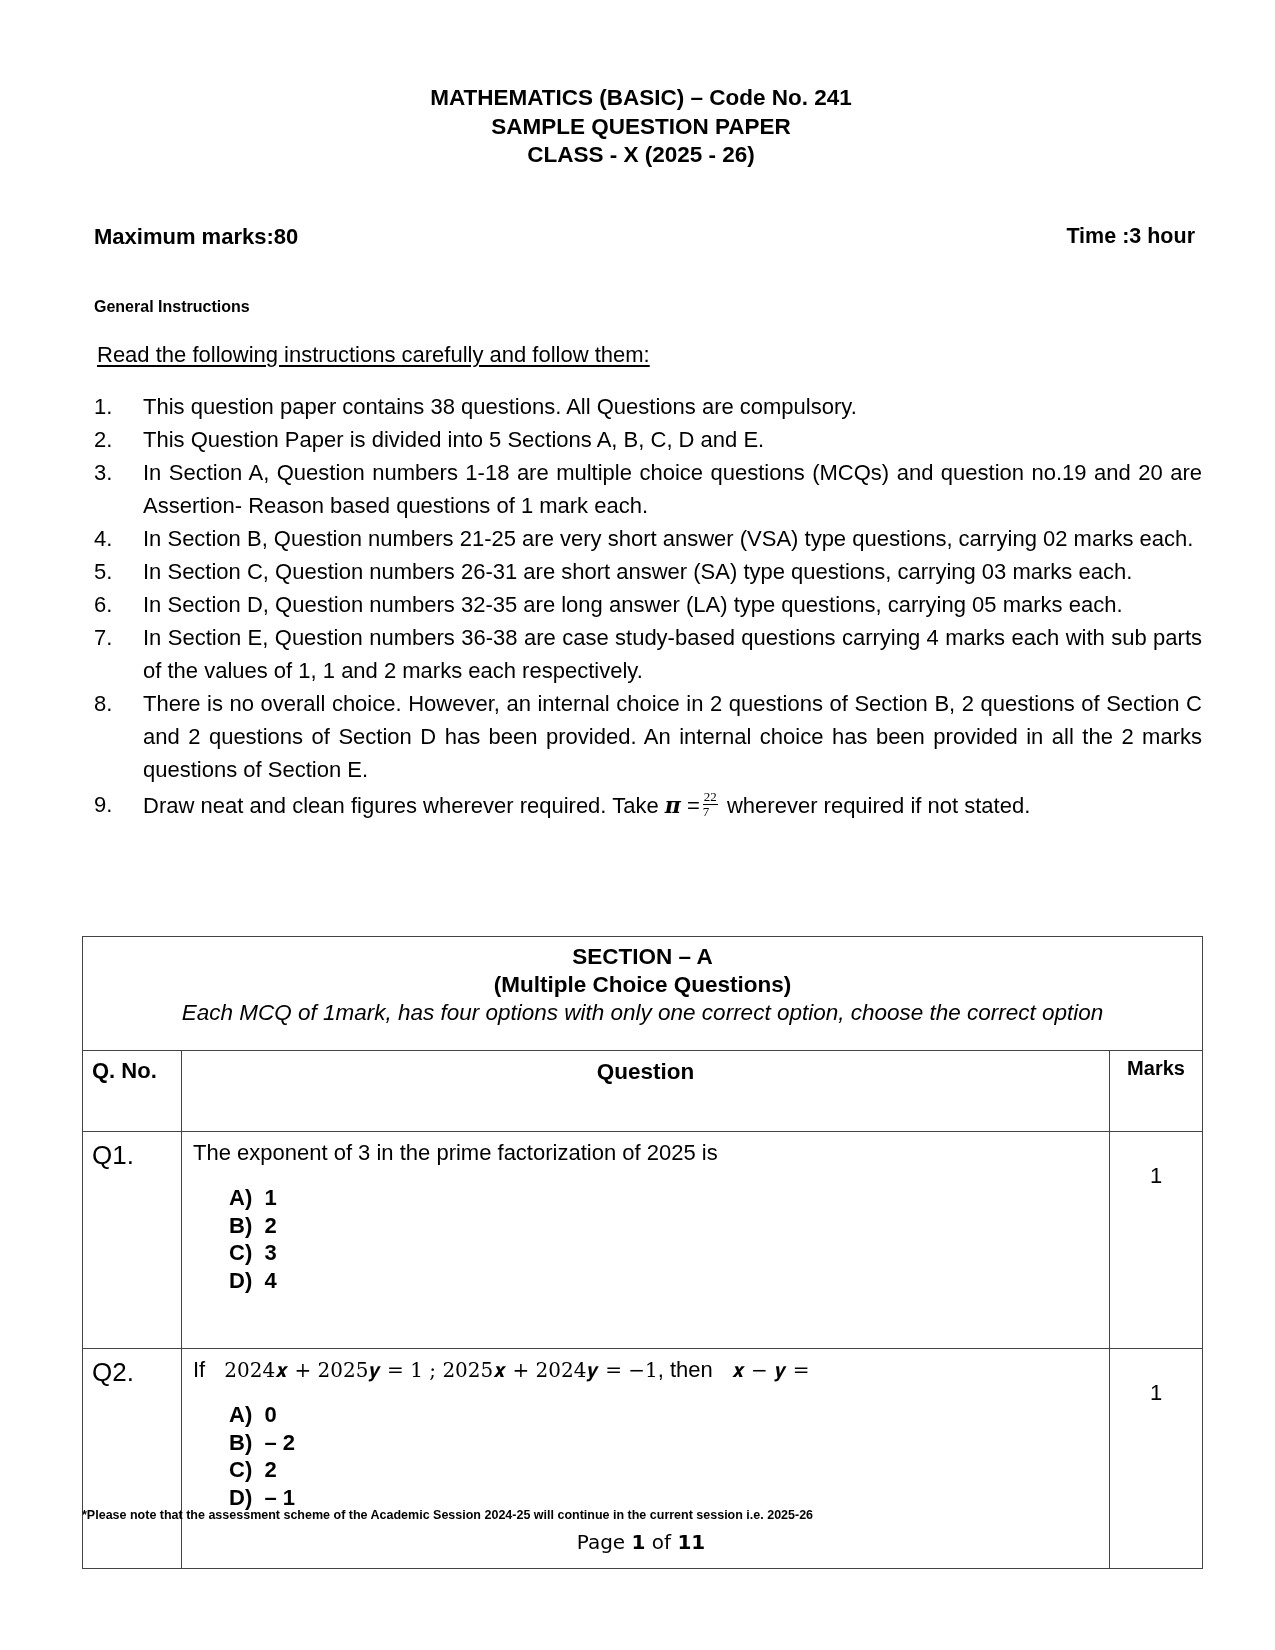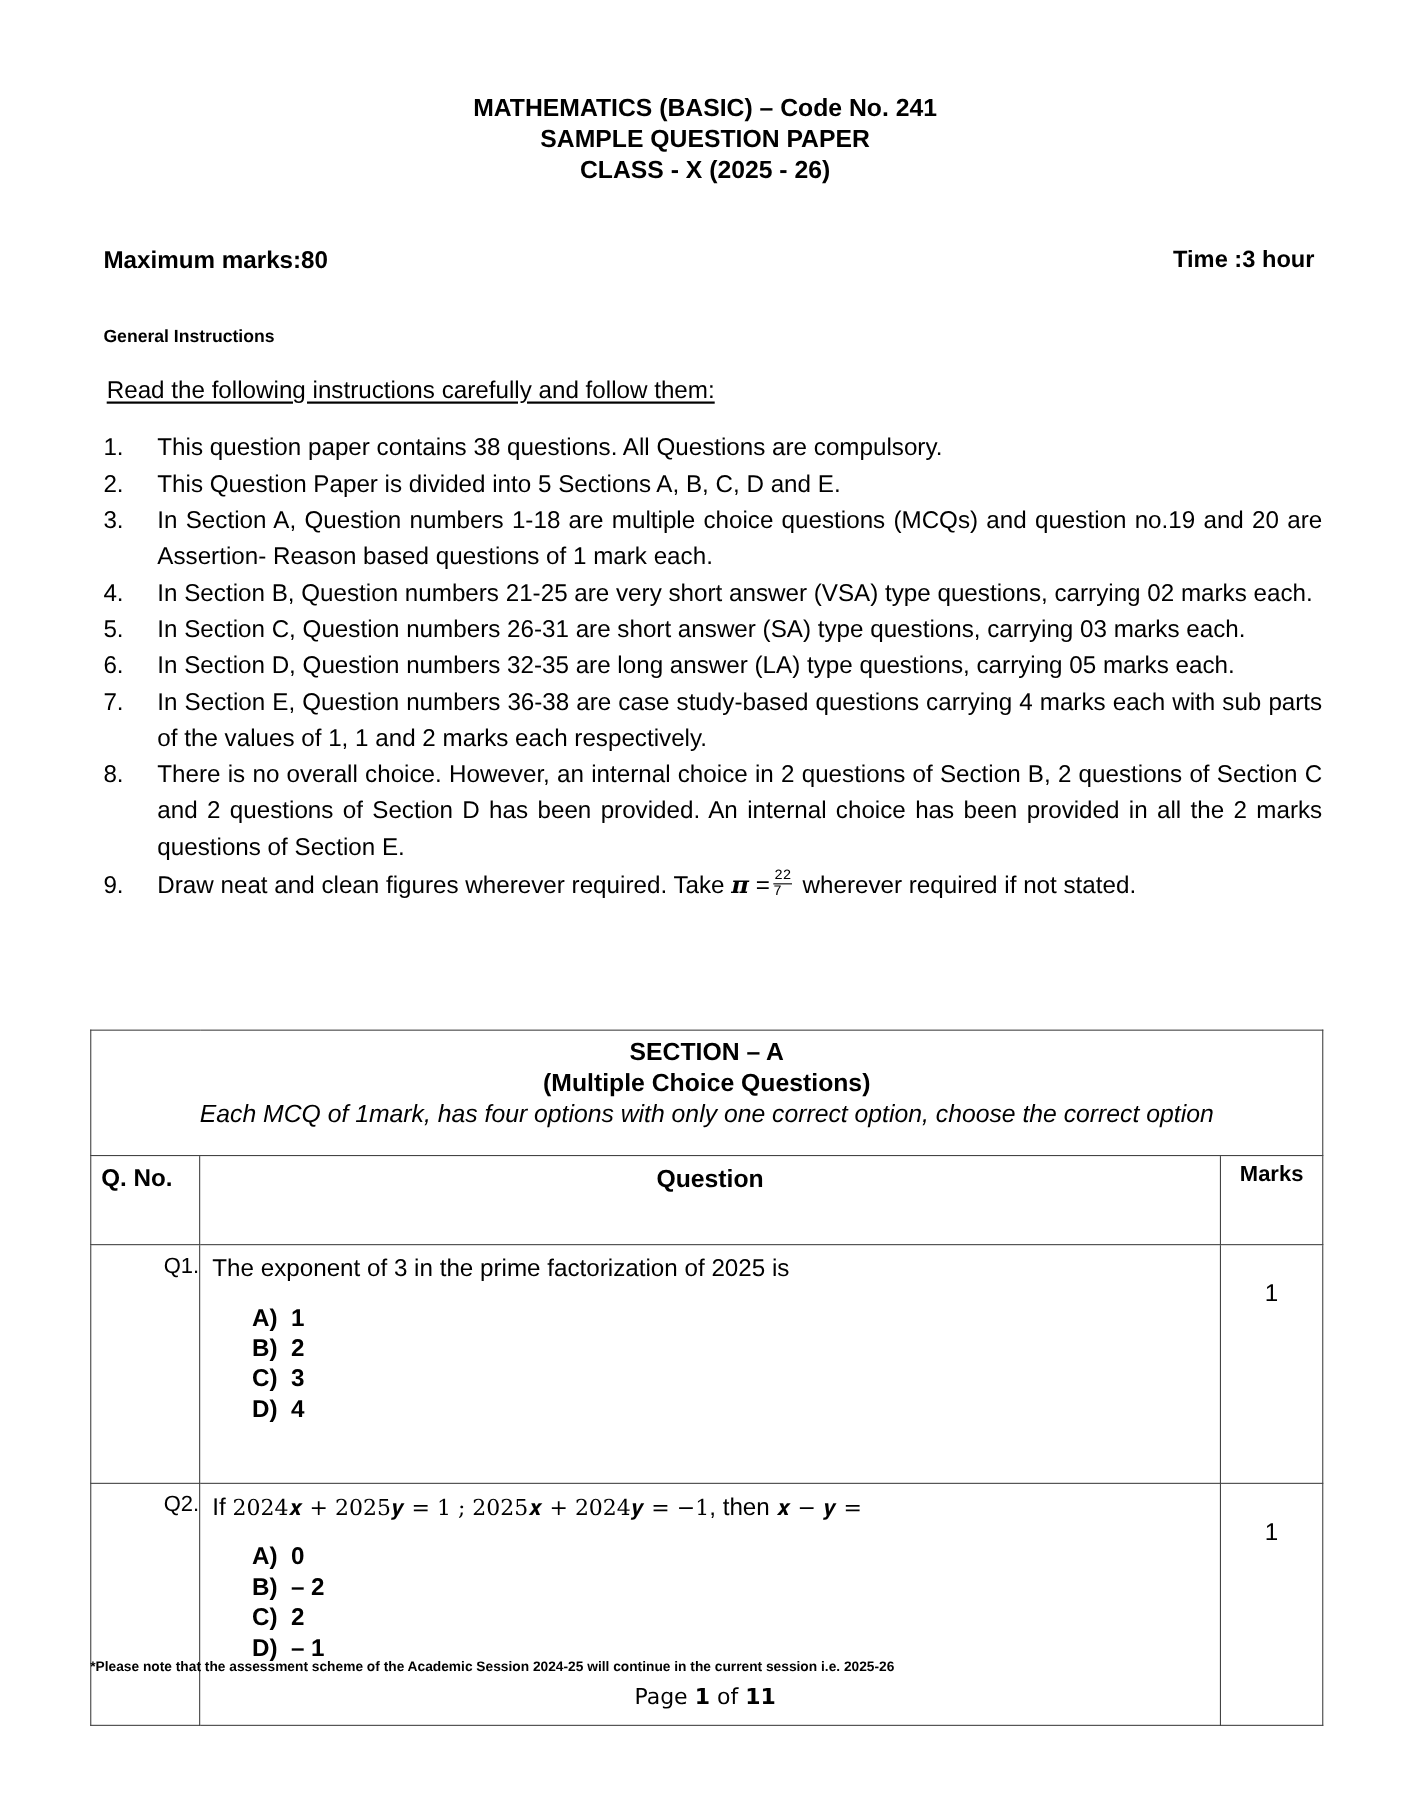--- a/index.html
+++ b/index.html
@@ -7,44 +7,44 @@
   .abs { position: absolute; }
   .title-block { left: 0; width: 1282px; top: 84px; text-align: center; font-weight: bold; font-size: 22.5px; line-height: 28.5px; }
   .meta-left { left: 94px; top: 224px; font-weight: bold; font-size: 22px; }
   .meta-right { right: 80px; top: 224px; font-weight: bold; font-size: 21.5px; }
   .gi-title { left: 94px; top: 298px; font-weight: bold; font-size: 16px; }
   .gi-read { left: 97px; top: 342px; font-size: 22px; text-decoration: underline; text-underline-offset: 3px; }
   .instr-list { left: 94px; top: 390px; width: 1108px; font-size: 22px; line-height: 33px; margin: 0; padding: 0; list-style: none; }
   .instr-list li { display: flex; }
   .instr-num { width: 49px; flex: 0 0 49px; }
   .instr-text { flex: 1; text-align: justify; }
-  .frac { display: inline-block; vertical-align: middle; text-align: left; font-family: Liberation Mono, monospace; font-size: 13px; line-height: 14px; margin: 0 3px; position: relative; top: -3px; }
+  .frac { display: inline-block; vertical-align: middle; text-align: left; font-family: Liberation Serif, serif; font-size: 13px; line-height: 14px; margin: 0 3px; position: relative; top: -3px; }
   .frac .num { display: block; border-bottom: 1px solid #000; padding: 0 1px; }
   .frac .den { display: block; }
   .pi { font-family: "DejaVu Serif", serif; font-weight: bold; font-style: italic; }
   table.sec { position: absolute; left: 82px; top: 936px; width: 1121px; border-collapse: collapse; }
   table.sec td { border: 1.5px solid #444; vertical-align: top; padding: 0; }
   .sec-head { height: 113px; text-align: center; }
   .sec-head .l1 { font-weight: bold; font-size: 22.5px; line-height: 28px; padding-top: 6px; }
   .sec-head .l2 { font-weight: bold; font-size: 22.5px; line-height: 28px; }
   .sec-head .l3 { font-style: italic; font-size: 22.5px; line-height: 28px; }
   .col-q { width: 89px; }
   .col-m { width: 92px; }
   .hdr-row td { height: 72px; }
   .hdr-qno { font-weight: bold; font-size: 22px; padding: 7px 0 0 9px !important; }
   .hdr-question { font-weight: bold; font-size: 22.5px; text-align: center; padding-top: 8px !important; }
   .hdr-marks { font-weight: bold; font-size: 20px; text-align: center; padding-top: 6px !important; }
-  .qno { font-size: 20px; padding: 8px 0 0 9px !important; text-align: right; }
+  .qno { font-size: 26px; padding: 8px 0 0 9px !important; }
   .qtext { font-size: 22px; padding: 8px 0 0 11px !important; }
   .qopts { margin: 18px 0 0 36px; font-size: 22px; line-height: 27.5px; font-weight: bold; }
   .qopts div { white-space: pre; }
   .qmarks { font-size: 22px; text-align: center; padding-top: 31px !important; }
   .row-q1 td { height: 185px; }
   .row-q2 td { height: 188px; }
-  .math { font-family: "DejaVu Serif", serif; font-size: 20px; }
+  .math { font-family: "DejaVu Serif", serif; font-size: 20px; margin-left: 13px; }
   .footnote { left: 82px; top: 1508px; font-weight: bold; font-size: 12.5px; }
   .pageno { left: 0; width: 1282px; top: 1530px; text-align: center; font-size: 20px; font-family: "DejaVu Sans", sans-serif; }
   .pageno b { font-weight: bold; }
 </style>
 </head>
 <body>
 
 <div class="abs title-block">
   <div>MATHEMATICS (BASIC) – Code No. 241</div>
   <div>SAMPLE QUESTION PAPER</div>

